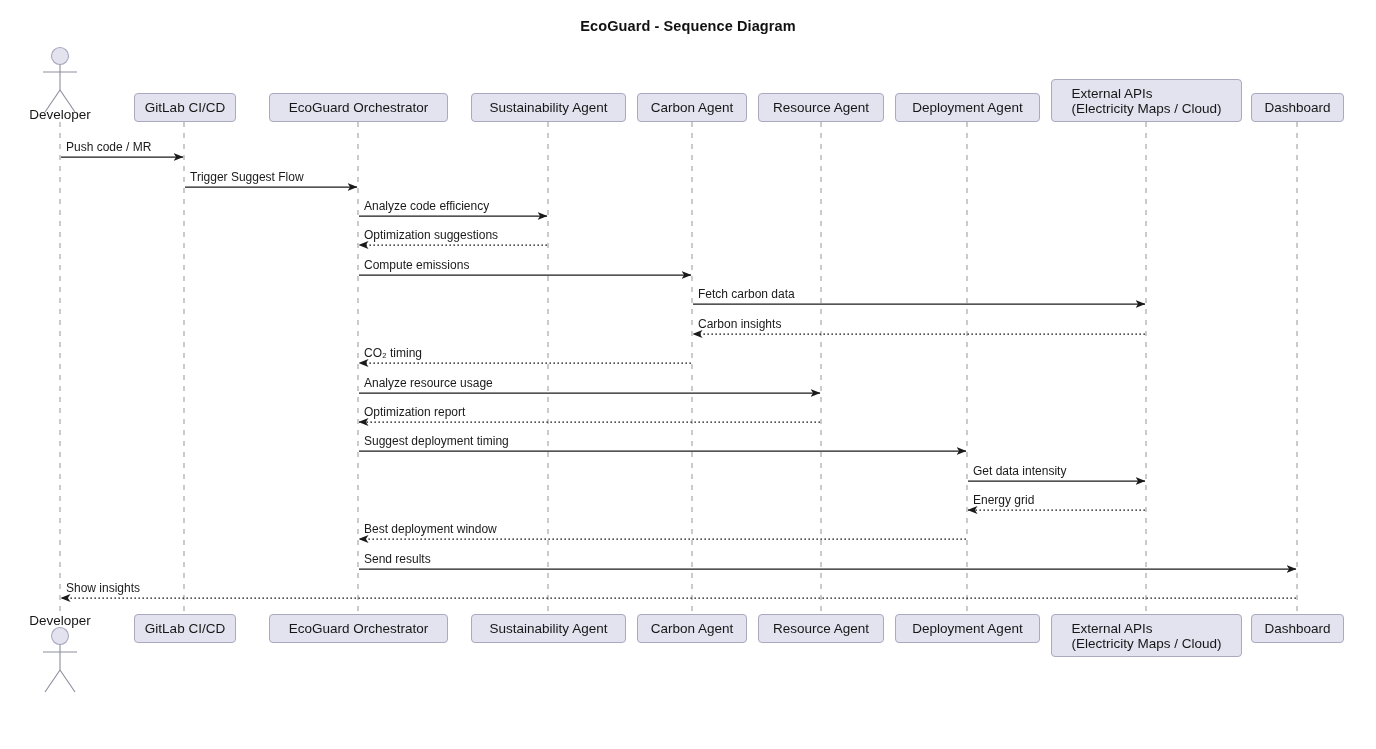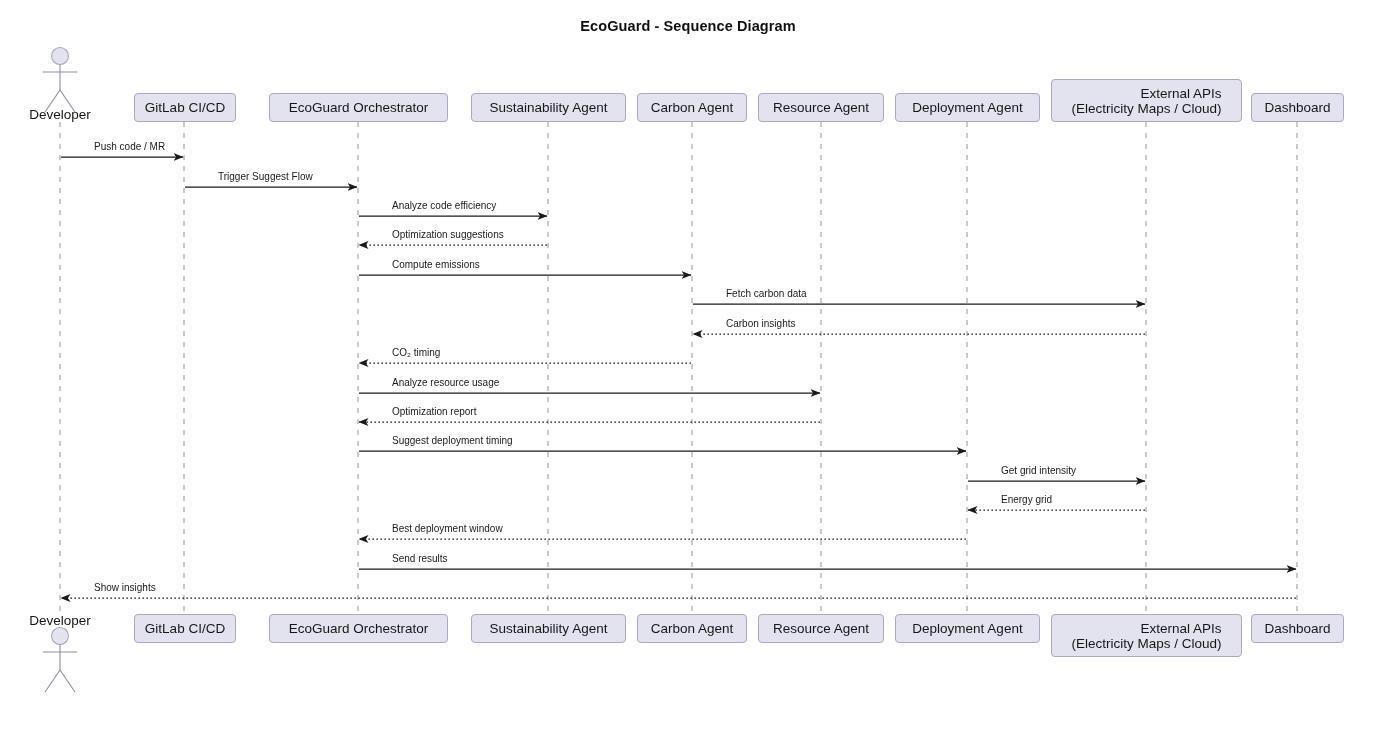--- a/index.html
+++ b/index.html
@@ -35,41 +35,40 @@
   }
   .participant-box {
     position: absolute;
     box-sizing: border-box;
     background: #e3e3f0;
     border: 1px solid #a9a9bf;
     border-radius: 4px;
     display: flex;
     align-items: center;
     justify-content: center;
-    text-align: right;
+    text-align: left;
     color: #161616;
     font-size: 13.5px;
     line-height: 15px;
     padding: 12px 9px;
     white-space: pre-line;
   }
   .actor-label {
     position: absolute;
     text-align: center;
     color: #161616;
     font-size: 13.5px;
     white-space: nowrap;
   }
   .msg-label {
     position: absolute;
     color: #1a1a1a;
-    font-size: 10px;
+    font-size: 12px;
     line-height: 14px;
     white-space: nowrap;
-    margin-left: 28px;
   }
 </style>
 </head>
 <body>
 
 <div id="canvas">
 
   <div class="diagram-title">EcoGuard - Sequence Diagram</div>
 
   <svg id="svg-layer" xmlns="http://www.w3.org/2000/svg" viewBox="0 0 1376 749">
@@ -155,20 +154,20 @@
       <div class="msg-label" style="left: 190px; top: 170px;">Trigger Suggest Flow</div>
       <div class="msg-label" style="left: 364px; top: 199px;">Analyze code efficiency</div>
       <div class="msg-label" style="left: 364px; top: 228px;">Optimization suggestions</div>
       <div class="msg-label" style="left: 364px; top: 258px;">Compute emissions</div>
       <div class="msg-label" style="left: 698px; top: 287px;">Fetch carbon data</div>
       <div class="msg-label" style="left: 698px; top: 317px;">Carbon insights</div>
       <div class="msg-label" style="left: 364px; top: 346px;">CO₂ timing</div>
       <div class="msg-label" style="left: 364px; top: 376px;">Analyze resource usage</div>
       <div class="msg-label" style="left: 364px; top: 405px;">Optimization report</div>
       <div class="msg-label" style="left: 364px; top: 434px;">Suggest deployment timing</div>
-      <div class="msg-label" style="left: 973px; top: 464px;">Get grid intensity</div>
+      <div class="msg-label" style="left: 973px; top: 464px;">Get data intensity</div>
       <div class="msg-label" style="left: 973px; top: 493px;">Energy grid</div>
       <div class="msg-label" style="left: 364px; top: 522px;">Best deployment window</div>
       <div class="msg-label" style="left: 364px; top: 552px;">Send results</div>
       <div class="msg-label" style="left: 66px; top: 581px;">Show insights</div>
     </div>
 
 </div>
 
 </body></html>

